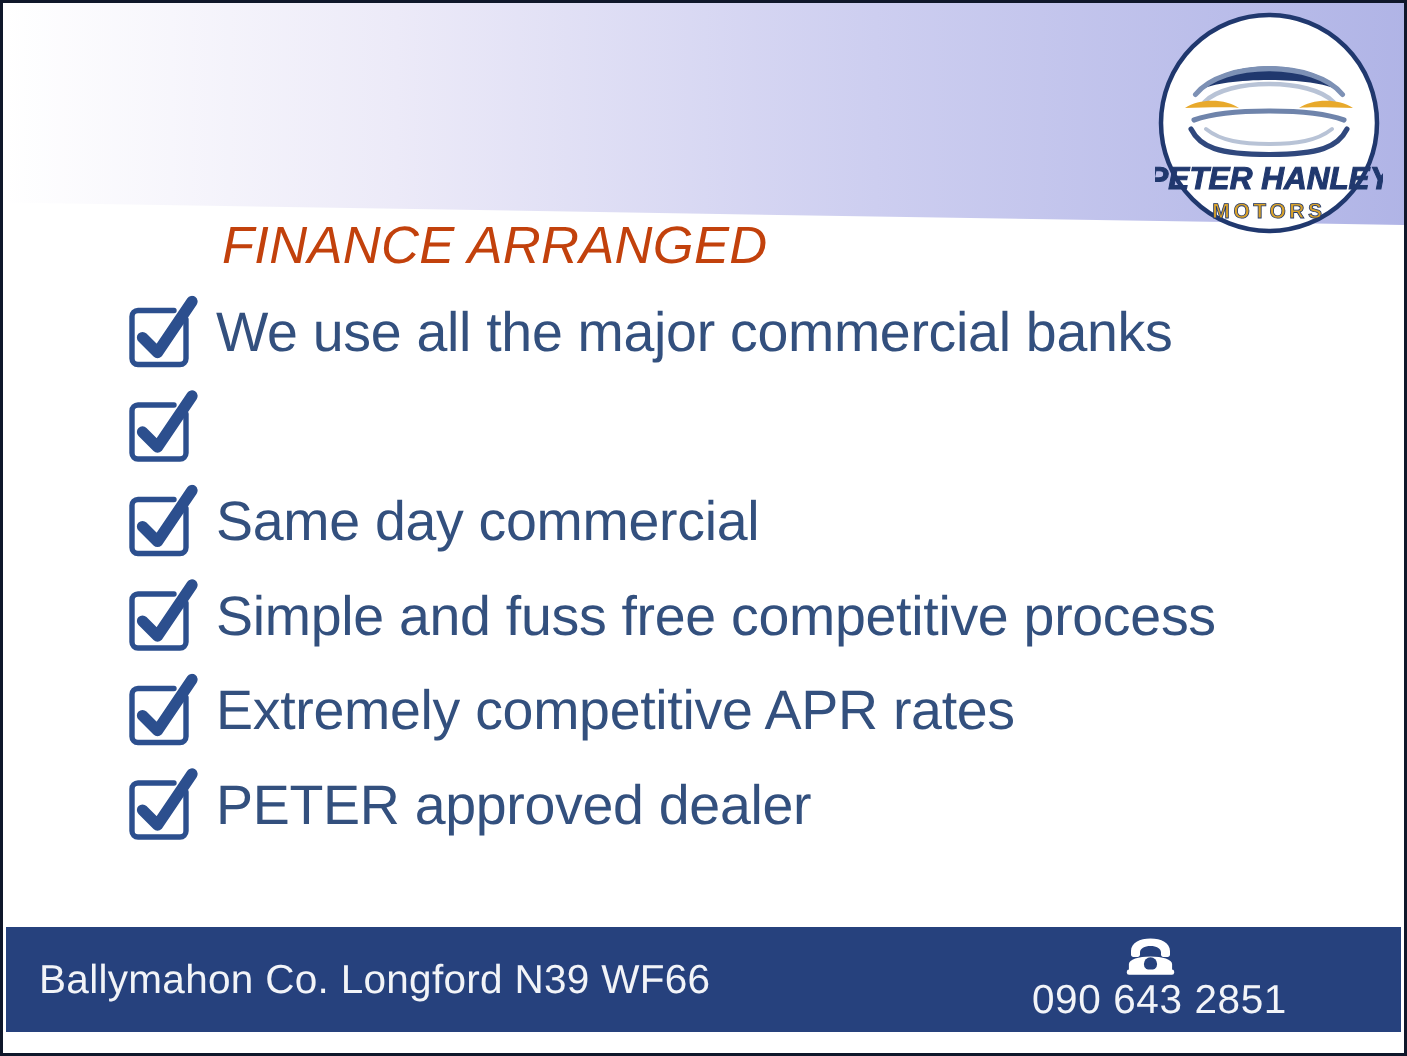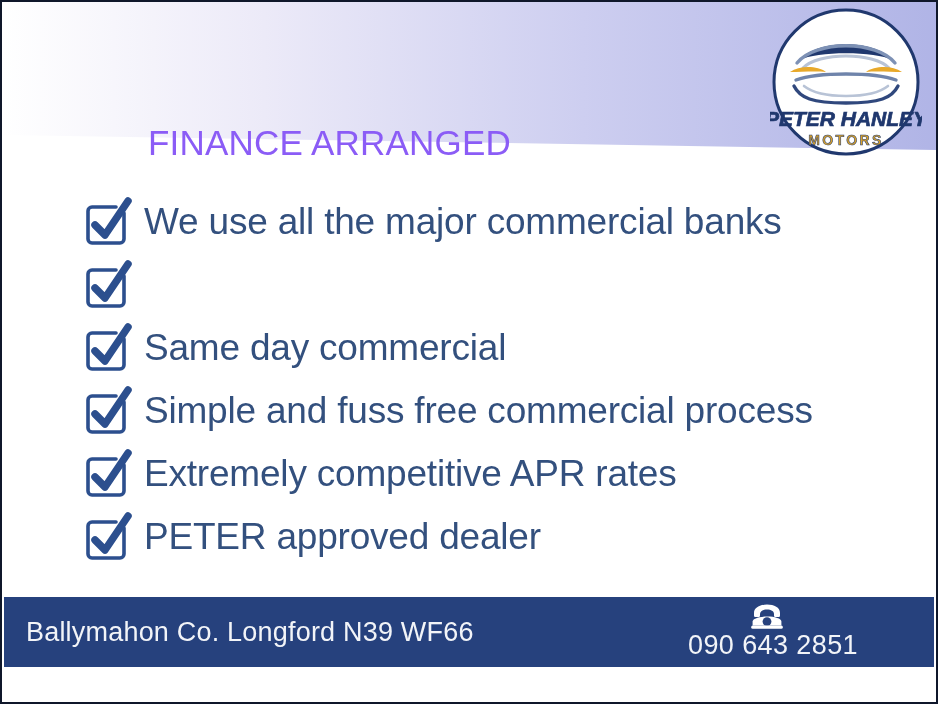--- a/index.html
+++ b/index.html
@@ -40,27 +40,28 @@
     right: 14px;
     width: 152px;
     height: 152px;
     z-index: 3;
   }
 
   
   .headline {
     position: absolute;
     left: 146px;
-    top: 121px;
+    top: 142px;
     z-index: 2;
     font-size: 35px;
     letter-spacing: 0.2px;
-    color: #8b5cf6;
+    color: #c2410c;
     font-weight: 400;
     white-space: nowrap;
+    font-style: italic;
   }
 
   
   .benefits {
     position: absolute;
     left: 80px;
     top: 188px;
     width: 800px;
     z-index: 2;
     margin: 0;
@@ -86,21 +87,21 @@
     font-weight: 400;
     white-space: nowrap;
     letter-spacing: -0.2px;
   }
 
   
   .footer-bar {
     position: absolute;
     left: 2px;
     right: 2px;
-    top: 595px;
+    top: 616px;
     height: 70px;
     background: #26417d;
     z-index: 4;
     display: flex;
     align-items: center;
   }
   .footer-address {
     position: absolute;
     left: 22px;
     color: #f2f4f8;
@@ -189,21 +190,21 @@
         <path d="M13 28 L23 38 L46 4" fill="none" stroke="#2c4f8e" stroke-width="7.5" stroke-linecap="round" stroke-linejoin="round"></path>
       </svg>
       <span class="benefit-text">Same day commercial</span>
     </li>
 
     <li class="benefit-row">
       <svg class="check-icon" viewBox="0 0 52 50" aria-hidden="true">
         <path d="M42 16 L42 42 A4 4 0 0 1 38 46 L10 46 A4 4 0 0 1 6 42 L6 14 A4 4 0 0 1 10 10 L34 10" fill="none" stroke="#2c4f8e" stroke-width="3.6" stroke-linecap="round"></path>
         <path d="M13 28 L23 38 L46 4" fill="none" stroke="#2c4f8e" stroke-width="7.5" stroke-linecap="round" stroke-linejoin="round"></path>
       </svg>
-      <span class="benefit-text">Simple and fuss free commercial process</span>
+      <span class="benefit-text">Simple and fuss free competitive process</span>
     </li>
 
     <li class="benefit-row">
       <svg class="check-icon" viewBox="0 0 52 50" aria-hidden="true">
         <path d="M42 16 L42 42 A4 4 0 0 1 38 46 L10 46 A4 4 0 0 1 6 42 L6 14 A4 4 0 0 1 10 10 L34 10" fill="none" stroke="#2c4f8e" stroke-width="3.6" stroke-linecap="round"></path>
         <path d="M13 28 L23 38 L46 4" fill="none" stroke="#2c4f8e" stroke-width="7.5" stroke-linecap="round" stroke-linejoin="round"></path>
       </svg>
       <span class="benefit-text">Extremely competitive APR rates</span>
     </li>
 

